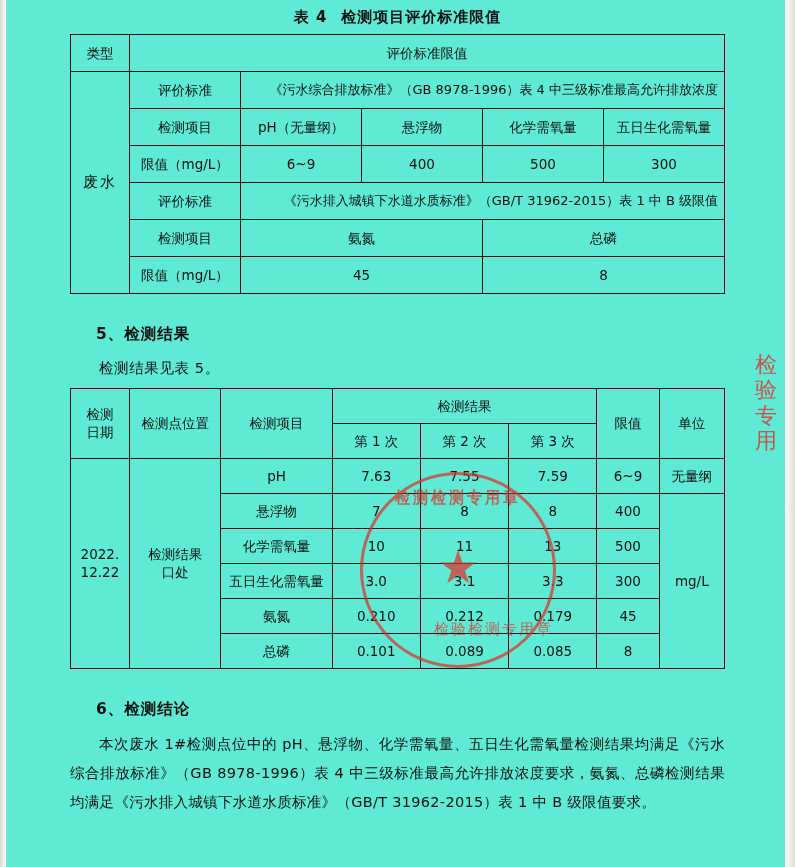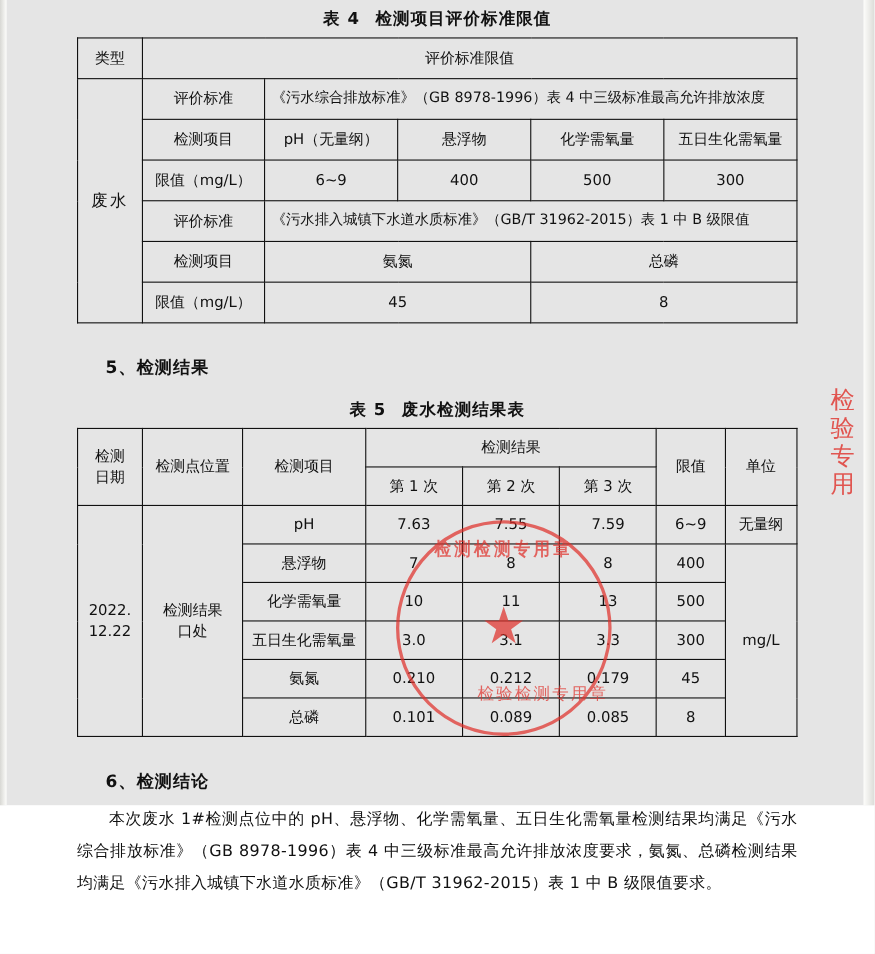--- a/index.html
+++ b/index.html
@@ -11,22 +11,22 @@
     width: 795px;
     height: 867px;
     position: relative;
     font-family: "DejaVu Sans", "Liberation Sans", sans-serif;
     color: #111;
     overflow: hidden;
   }
   .page {
     position: relative;
     width: 795px;
-    height: 732px;
-    background: #e5e5e5;
+    height: 867px;
+    background: #5eead4;
     box-sizing: border-box;
     padding: 0 70px;
   }
   
   .page:before {
     content: "";
     position: absolute;
     left: 0; top: 0; bottom: 0;
     width: 6px;
     background: linear-gradient(to right, #d8d8d4, #fdfdfb);
@@ -66,21 +66,21 @@
 
   
   #table4 td { height: 24px; }
   #table4 .vlabel {
     font-size: 15px;
     font-weight: normal;
     letter-spacing: 2px;
   }
   #table4 .std-text {
     font-size: 13px;
-    text-align: left;
+    text-align: right;
     padding: 6px 6px;
   }
 
   h3.section {
     font-size: 15.5px;
     font-weight: bold;
     margin: 30px 0 10px 0;
     padding-left: 26px;
     letter-spacing: 1px;
   }
@@ -221,24 +221,22 @@
       </tr>
       <tr>
         <td>限值（mg/L）</td>
         <td colspan="2">45</td>
         <td colspan="2">8</td>
       </tr>
     </tbody>
   </table>
 
   <h3 class="section">5、检测结果</h3>
-
-  <div class="table-title">
-    <span>表 5</span><span class="gap"></span><span>废水检测结果表</span>
-  </div>
+  <p class="para">检测结果见表 5。</p>
+
 
   <div class="tbl-wrap">
     <table class="doc" id="table5">
       <colgroup>
         <col style="width:9%">
         <col style="width:14%">
         <col style="width:17%">
         <col style="width:13.5%">
         <col style="width:13.5%">
         <col style="width:13.5%">

